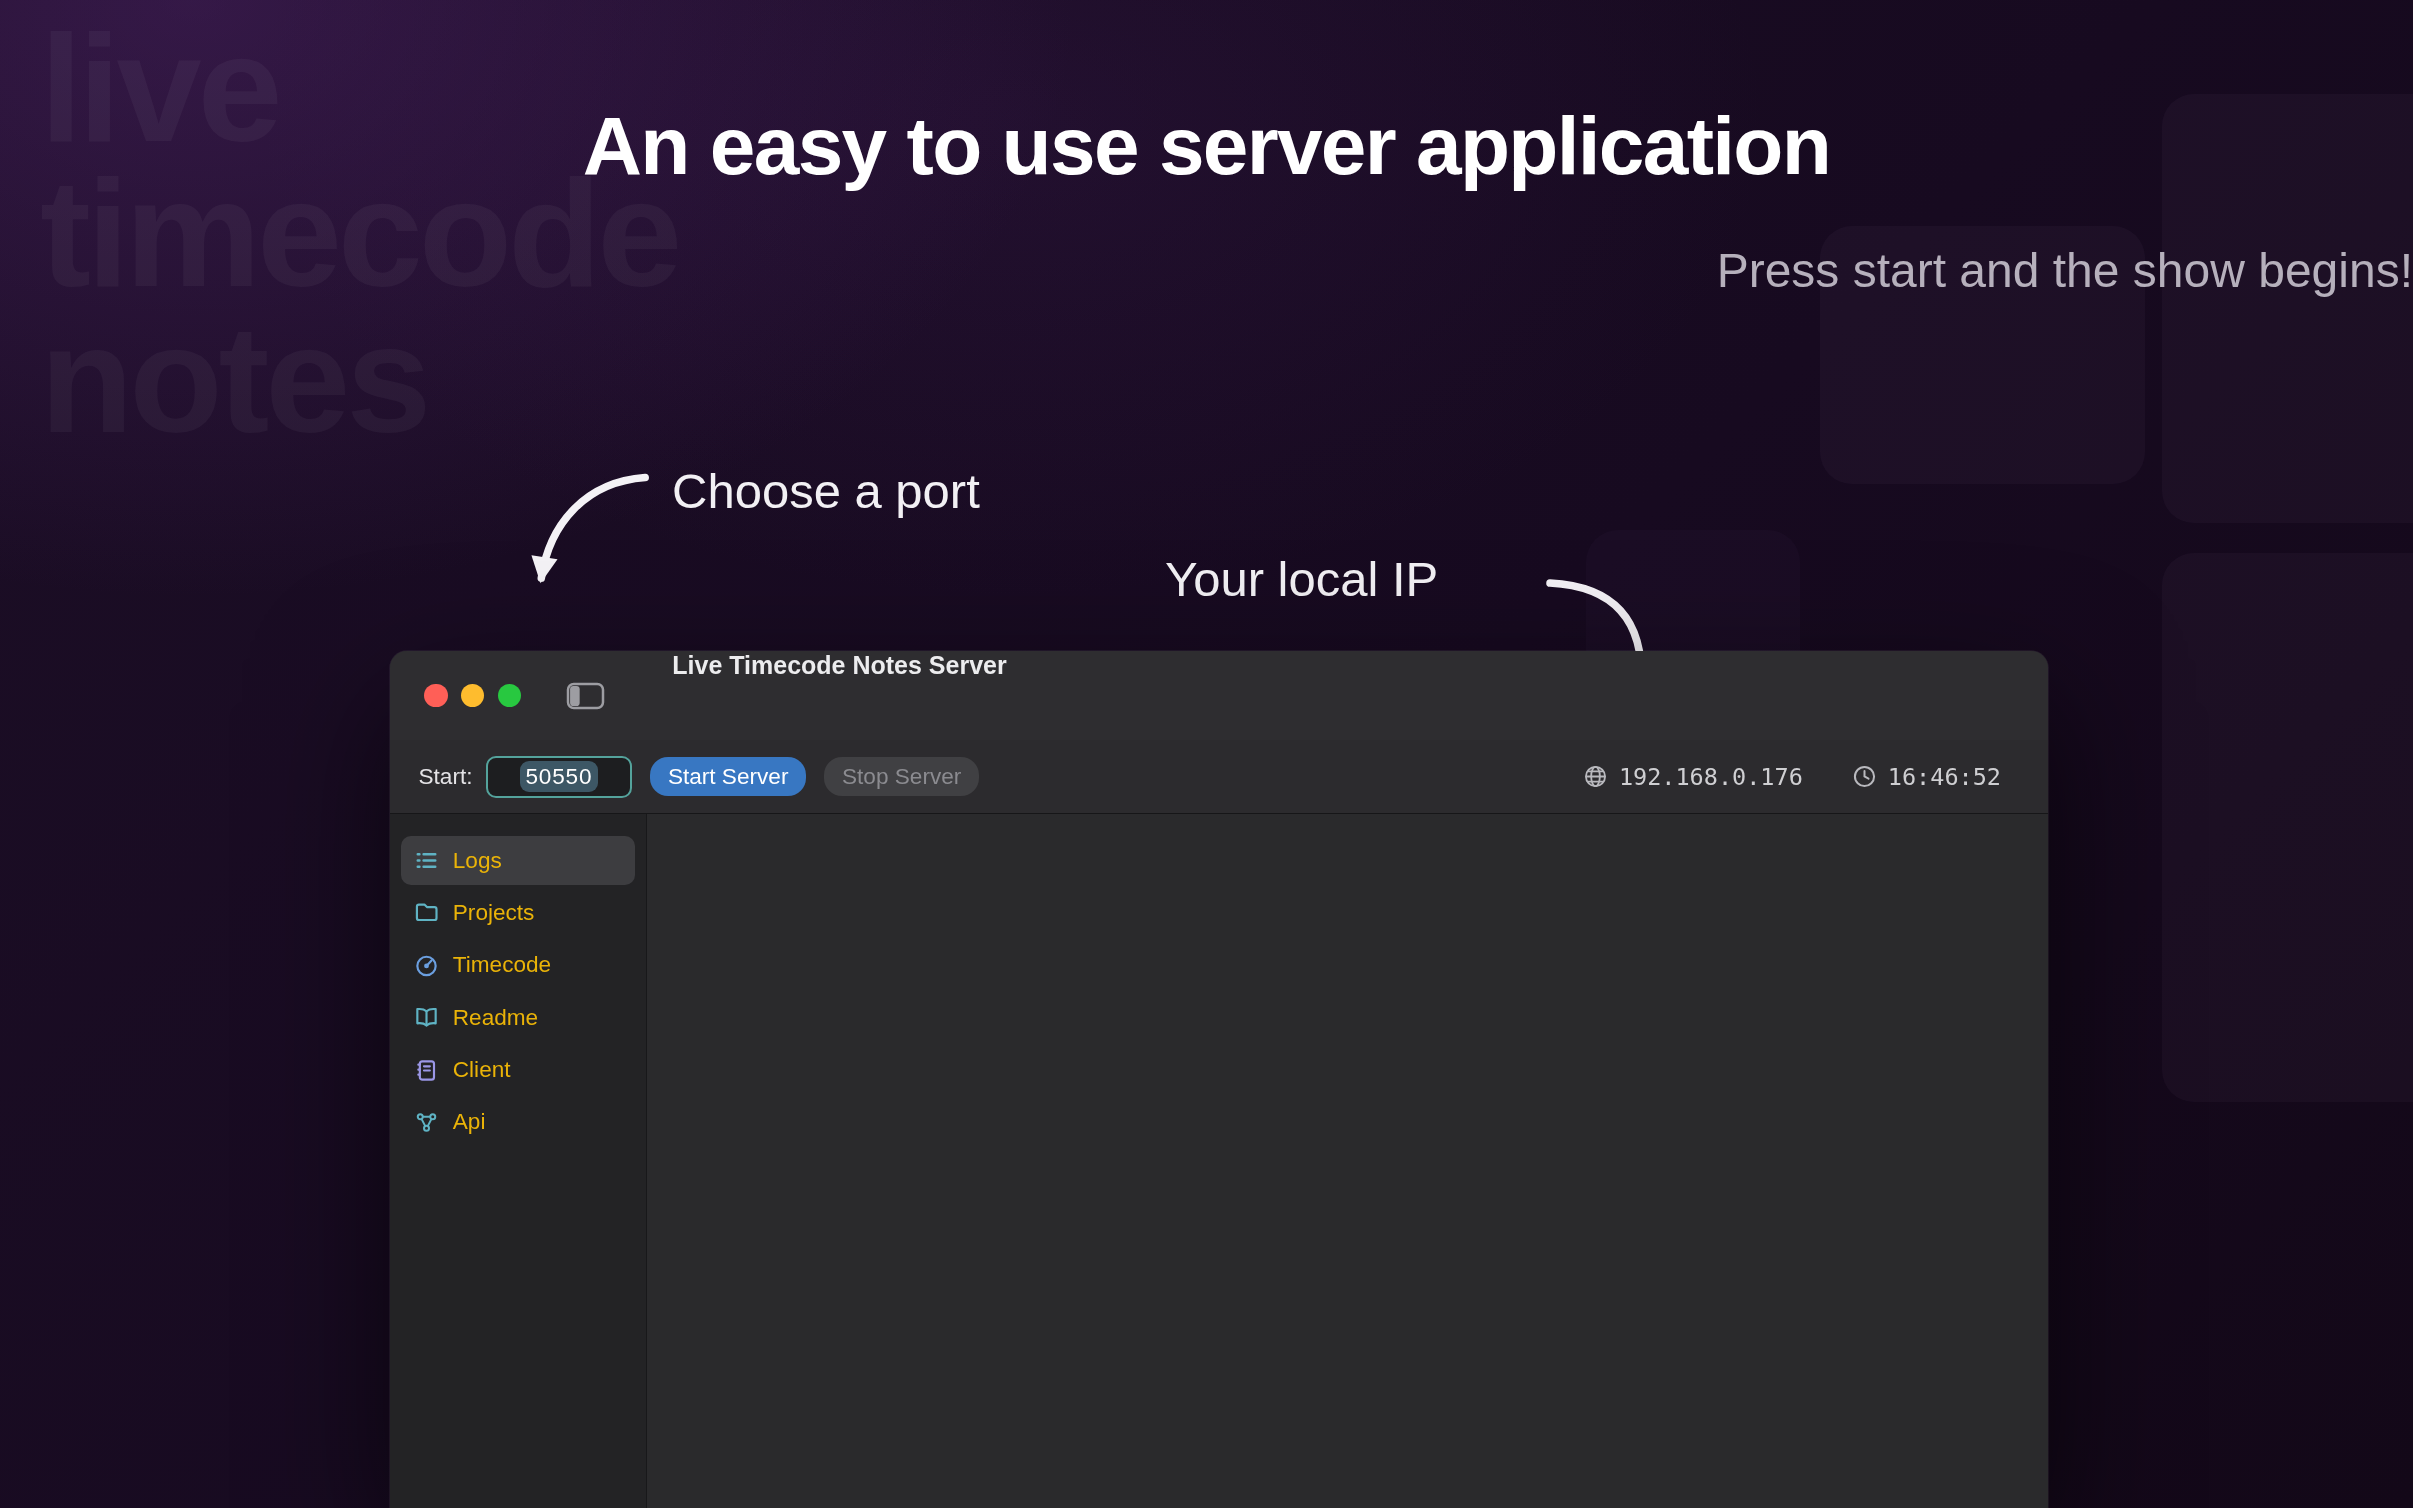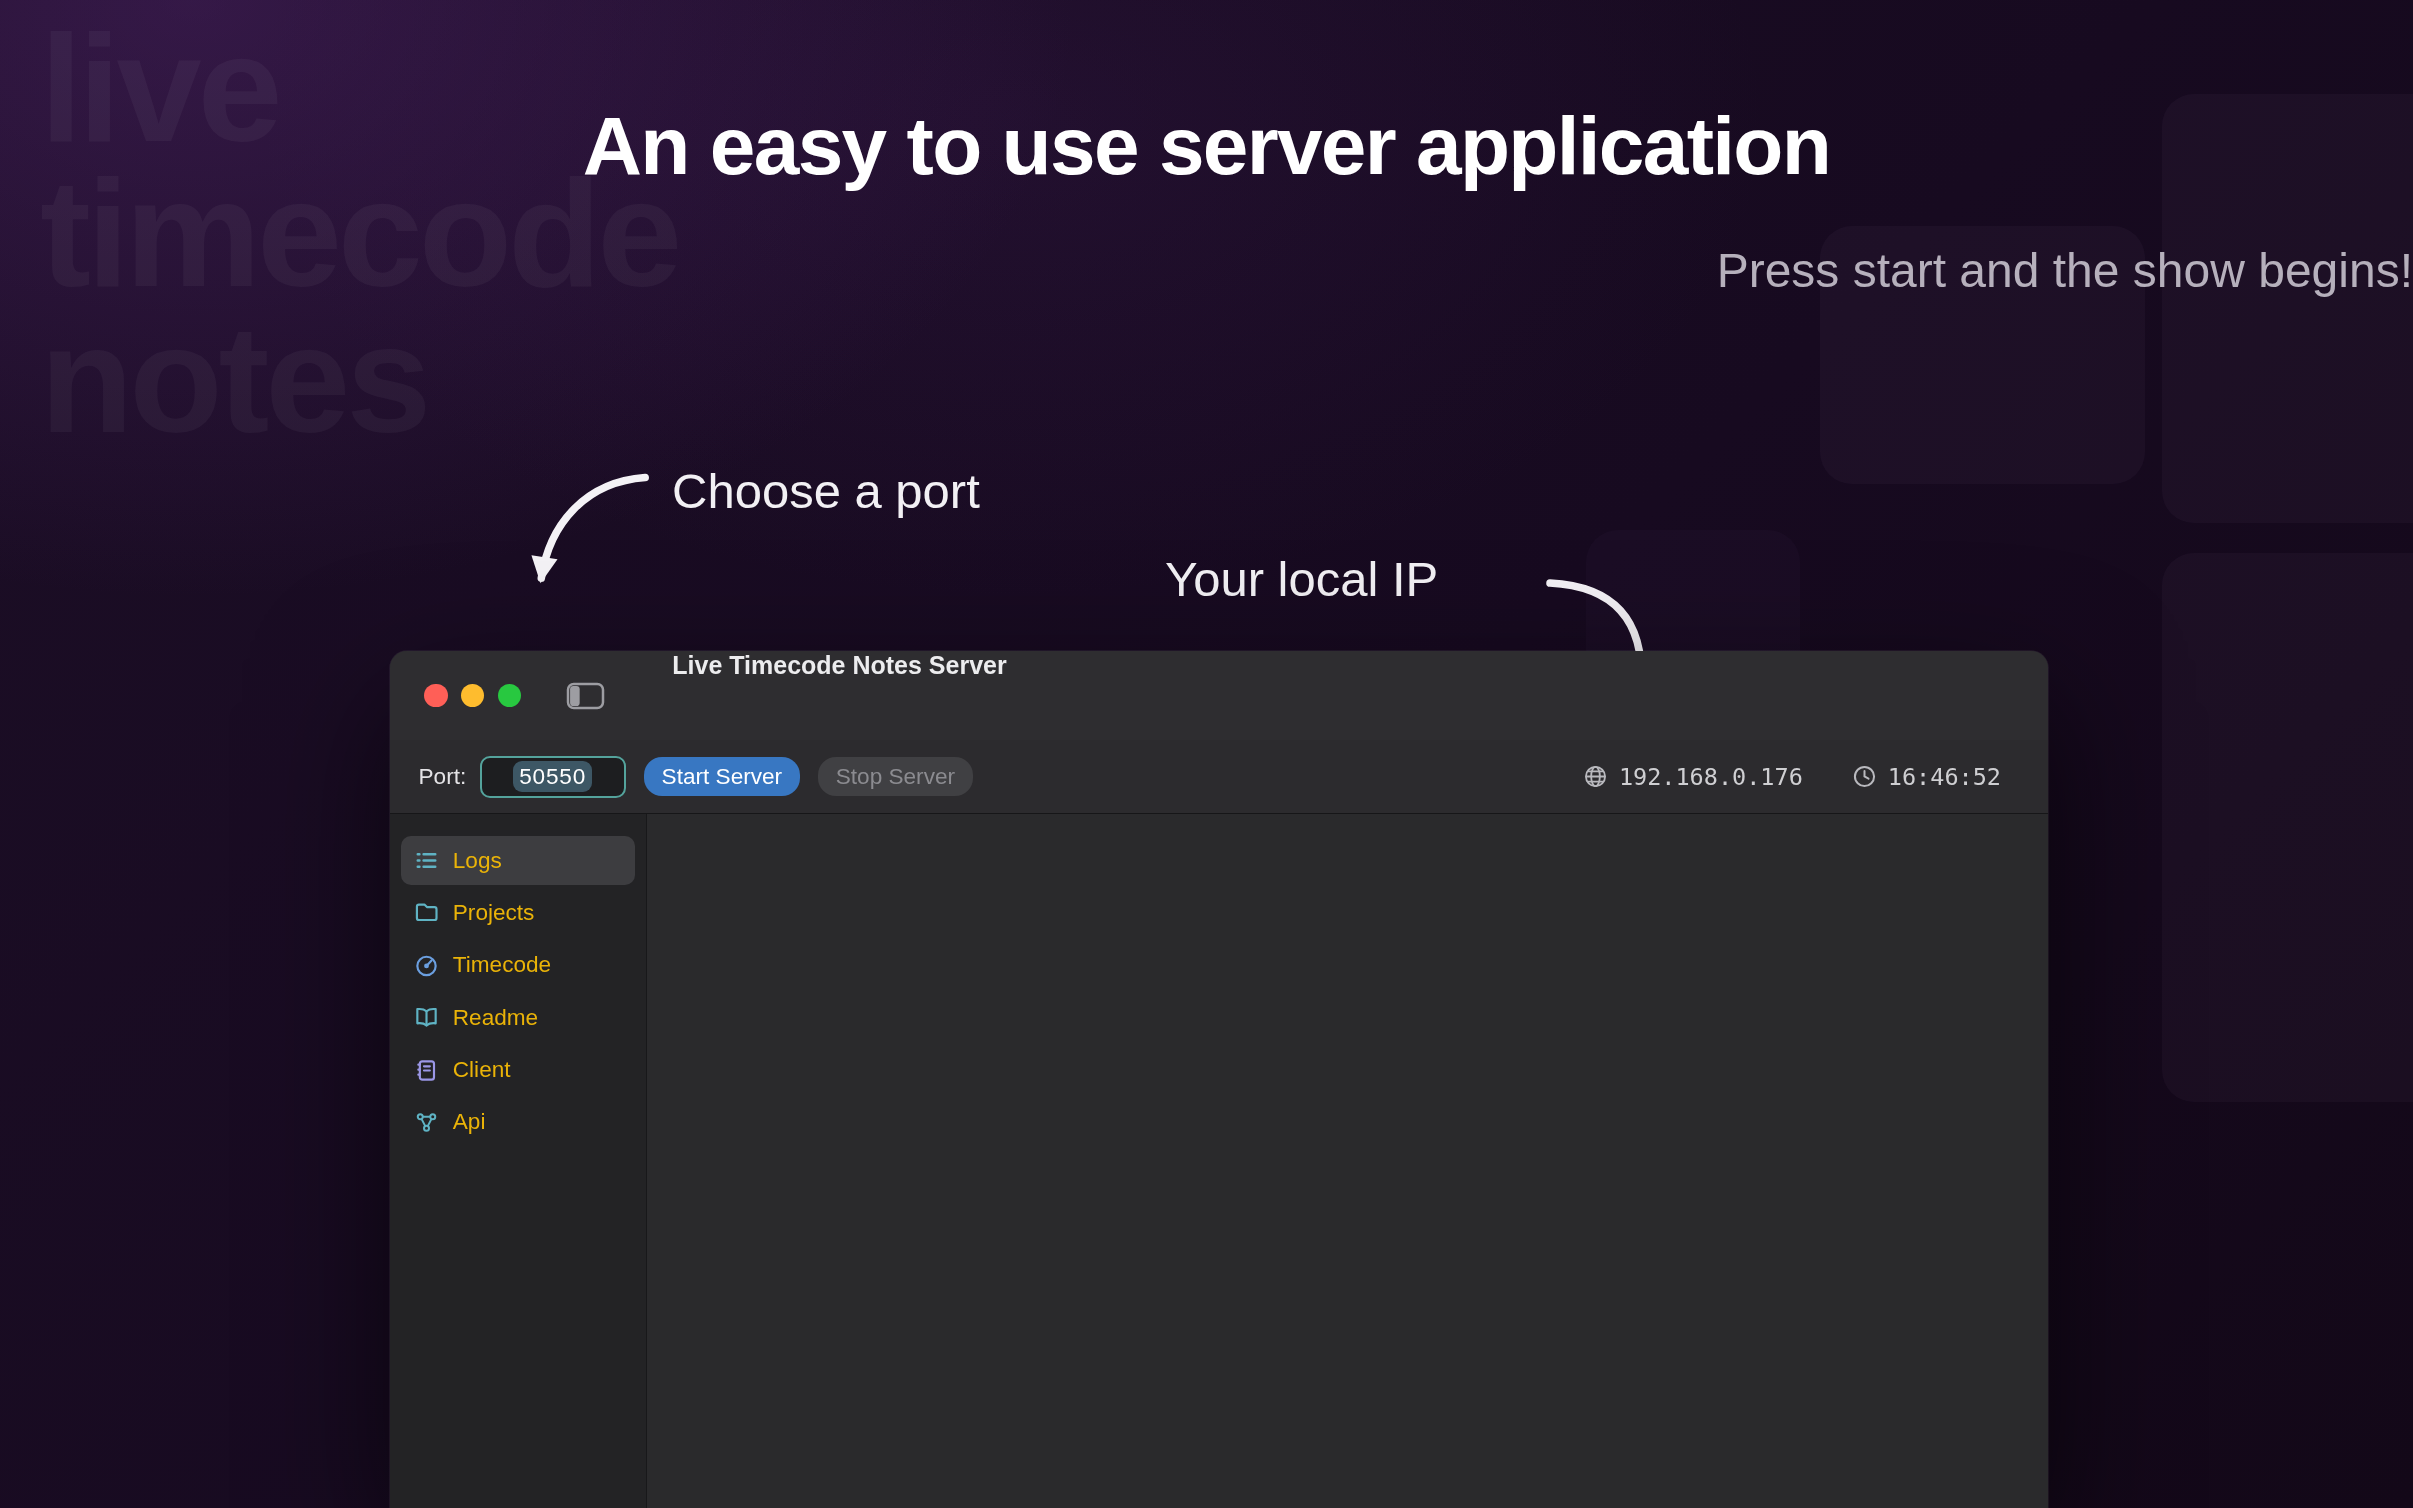--- a/index.html
+++ b/index.html
@@ -153,21 +153,21 @@
     <span class="sidebar-toggle">
       <svg width="39" height="30" viewBox="0 0 46 36">
         <rect x="2" y="3.5" width="42" height="29" rx="7" fill="none" stroke="#9d9da2" stroke-width="3"></rect>
         <rect x="4.5" y="6" width="11.5" height="24" rx="4" fill="#9d9da2"></rect>
       </svg>
     </span>
     <span class="win-title">Live Timecode Notes Server</span>
   </div>
 
   <div class="toolbar">
-    <span class="port-label">Port:</span>
+    <span class="port-label">Start:</span>
     <div class="port-field">
       <span class="port-selection">50550</span>
     </div>
     <button class="btn btn-start">Start Server</button>
     <button class="btn btn-stop">Stop Server</button>
 
     <div class="status-group">
       <span class="status-icon">
         <svg width="25" height="25" viewBox="0 0 30 30" fill="none" stroke="#b9b9be" stroke-width="2.2">
           <circle cx="15" cy="15" r="11.5"></circle>

